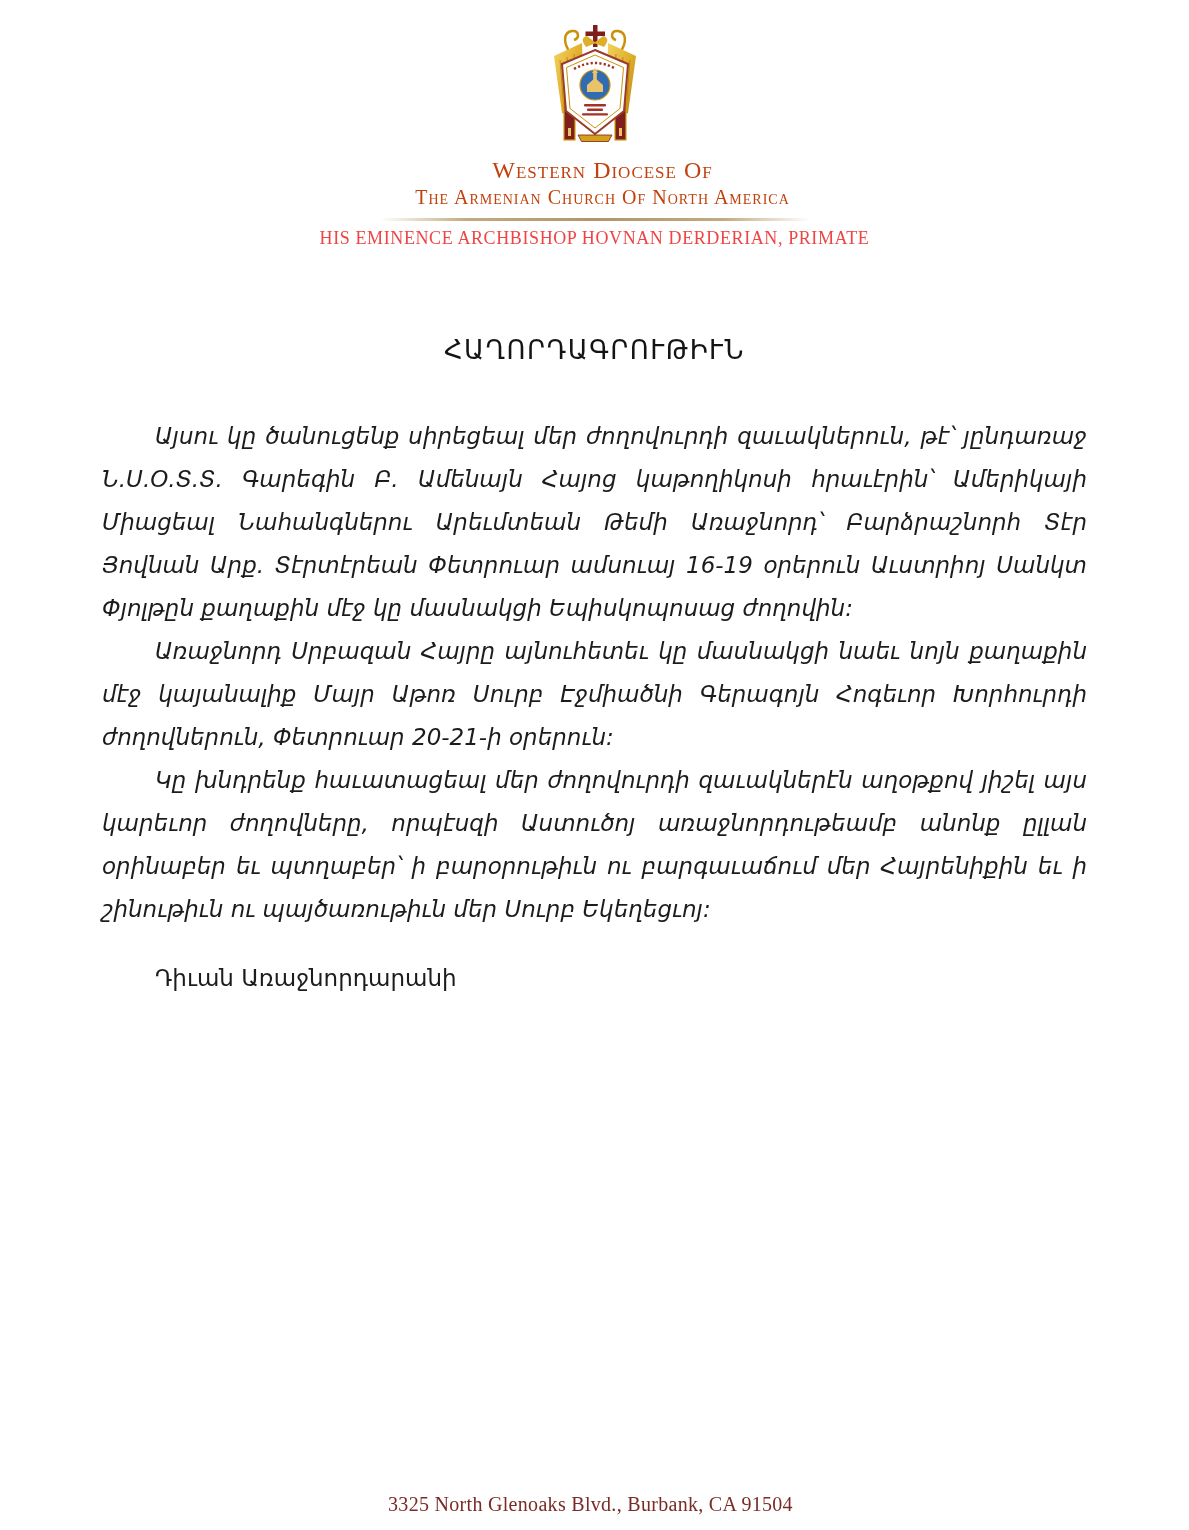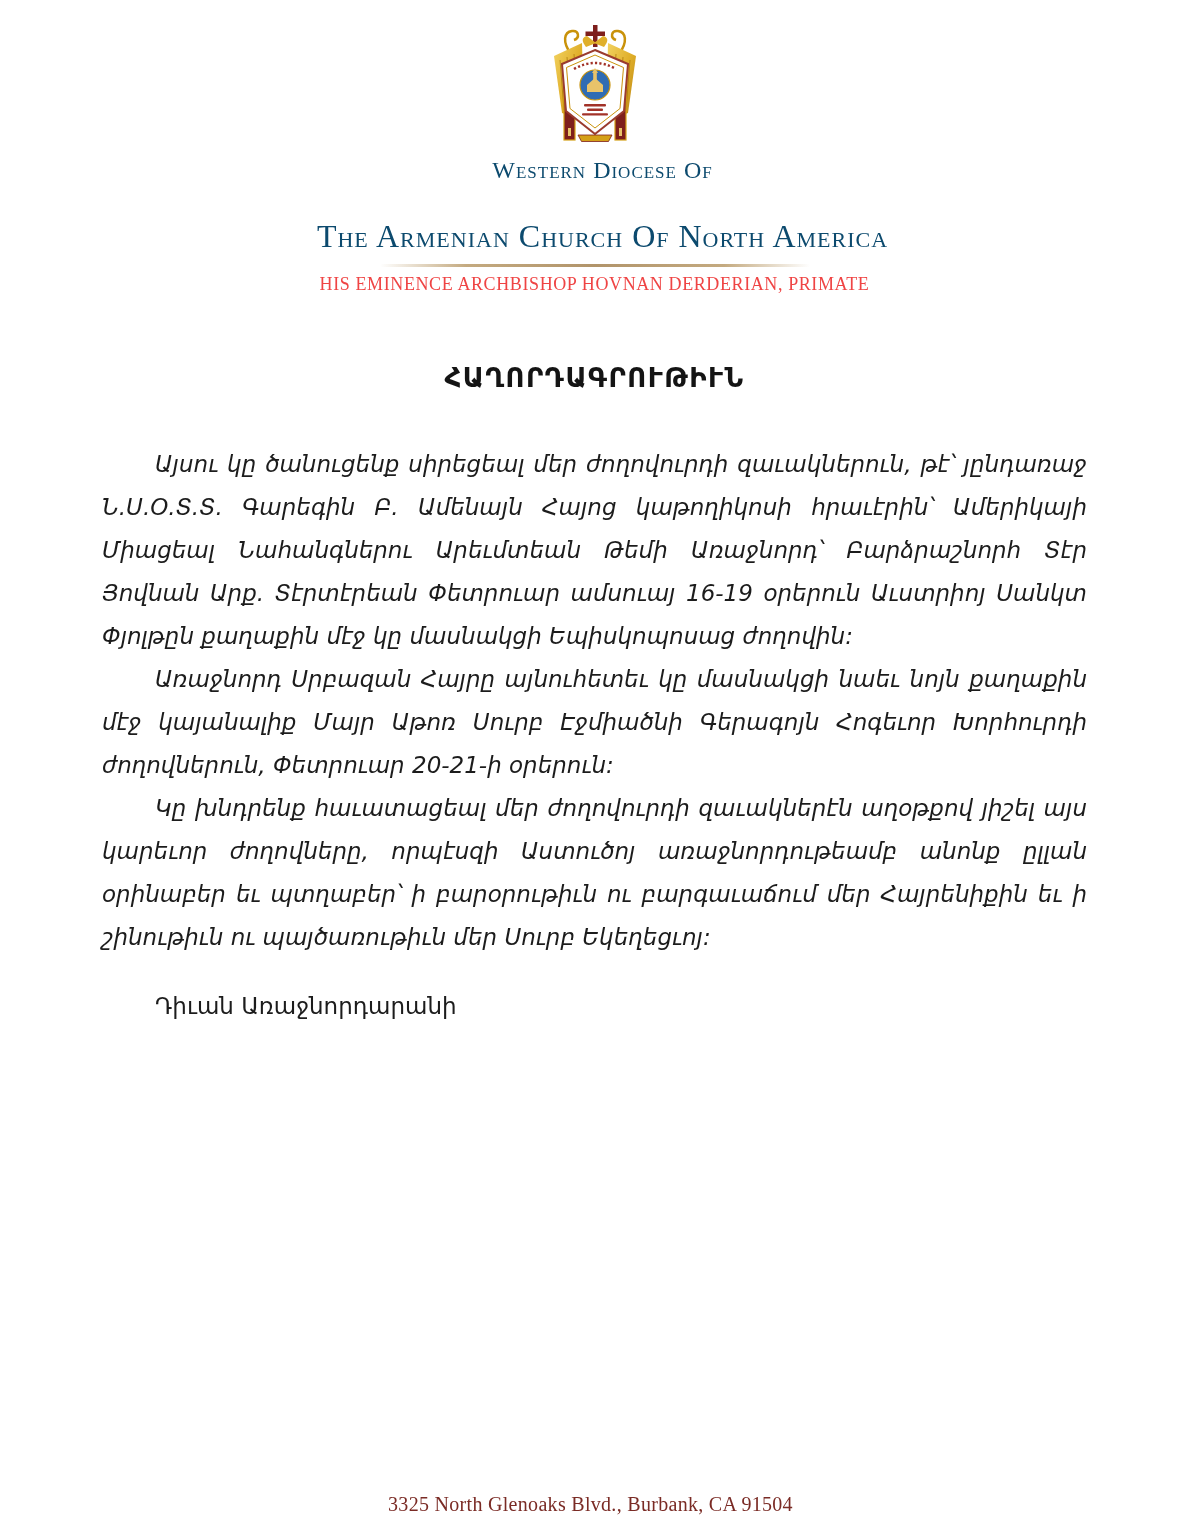--- a/index.html
+++ b/index.html
@@ -16,27 +16,27 @@
   }
 
   
   .letterhead { text-align: center; padding-top: 24px; }
   .logo-wrap { display: flex; justify-content: center; }
   .logo-wrap svg { width: 110px; height: 124px; display: block; }
 
   .org-line1, .org-line2 {
     font-family: "Liberation Serif", "DejaVu Serif", serif;
     font-variant: small-caps;
-    color: #0c4a6e;
+    color: #c2410c;
     letter-spacing: 1px;
     line-height: 1.2;
     padding-left: 16px;
   }
   .org-line1 { font-size: 24px; margin-top: 8px; }
-  .org-line2 { font-size: 32px; margin-top: 32px; }
+  .org-line2 { font-size: 20px; }
 
   .org-armenian {
     margin-top: 10px;
     font-size: 15.5px;
     font-weight: bold;
     font-style: italic;
     color: #7a2b25;
     letter-spacing: 0.5px;
   }
 
@@ -54,23 +54,23 @@
     font-size: 18px;
     color: #ef4444;
     letter-spacing: 0.6px;
   }
 
   
   .letter-body { padding: 0 102px; }
 
   .letter-title {
     text-align: center;
-    margin-top: 68px;
+    margin-top: 86px;
     font-size: 26px;
-    font-weight: 700;
+    font-weight: 400;
     letter-spacing: 1.5px;
     color: #141414;
   }
 
   .paragraphs { margin-top: 50px; font-style: italic; }
   .paragraphs p {
     font-size: 23px;
     line-height: 43px;
     color: #1c1c1c;
     text-align: justify;

